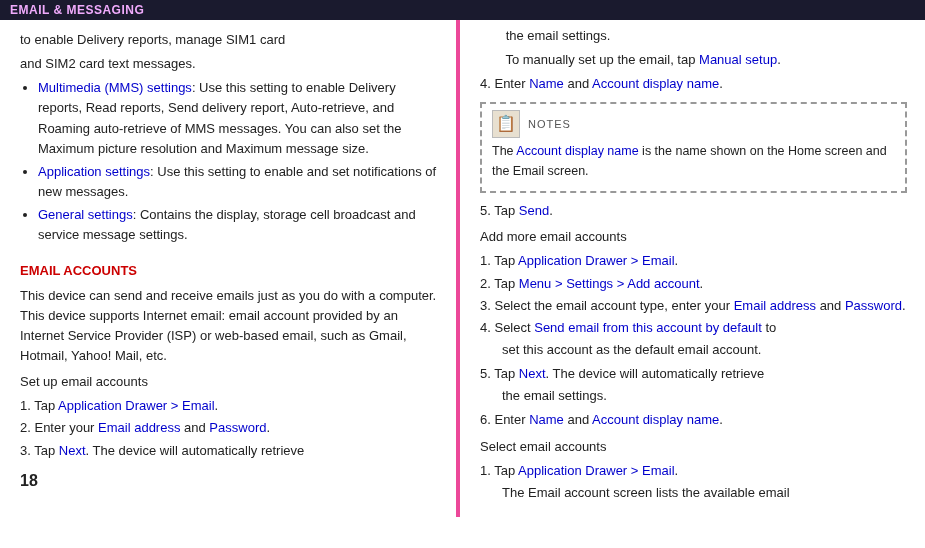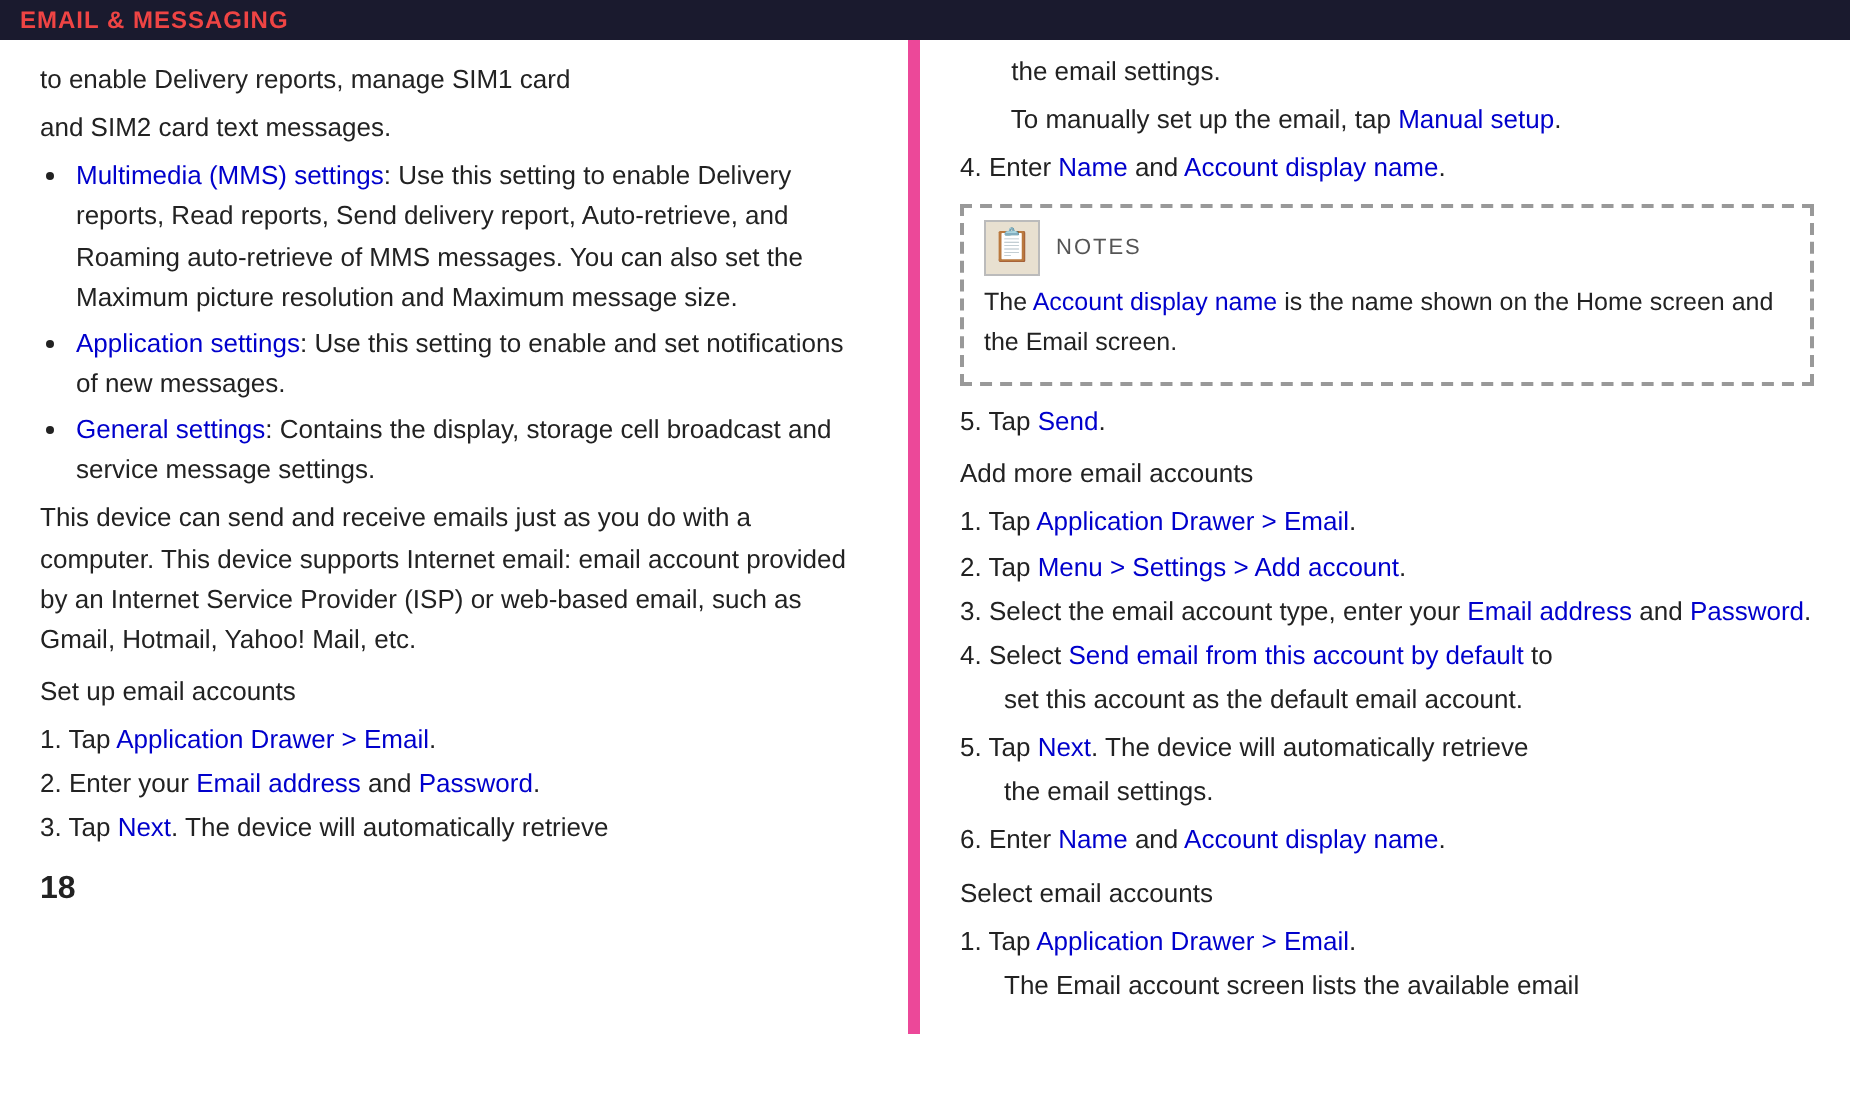--- a/index.html
+++ b/index.html
@@ -6,34 +6,34 @@
     body {
       font-family: Arial, sans-serif;
       font-size: 13px;
       color: #222;
       background: #fff;
       width: 925px;
       min-height: 548px;
     }
     .top-bar {
       background: #1a1a2e;
-      color: #ef4444;
+      color: #f0abfc;
       font-size: 12px;
       font-weight: bold;
       padding: 3px 10px;
       letter-spacing: 0.5px;
     }
     .content {
       display: flex;
       padding: 0;
     }
     .left-col {
       width: 460px;
       padding: 10px 18px 10px 20px;
-      border-right: 6px solid #ec4899;
+      border-right: 4px solid #ec4899;
       font-size: 13px;
       line-height: 1.55;
     }
     .right-col {
       width: 465px;
       padding: 6px 18px 10px 20px;
       font-size: 13px;
       line-height: 1.55;
     }
     .section-heading {
@@ -42,21 +42,21 @@
       font-weight: bold;
       margin-top: 10px;
       margin-bottom: 4px;
     }
     .link-text {
       color: #0000cc;
     }
     .bullet-list {
       list-style: disc;
       padding-left: 18px;
-      margin-bottom: 4px;
+      margin-bottom: 16px;
     }
     .bullet-list li {
       margin-bottom: 3px;
     }
     .indent {
       padding-left: 22px;
     }
     .notes-box {
       border: 2px dashed #999;
       margin: 8px 0;
@@ -116,20 +116,21 @@
         <span class="link-text">Multimedia (MMS) settings</span><span>: Use this setting to enable Delivery reports, Read reports, Send delivery report, Auto-retrieve, and Roaming auto-retrieve of MMS messages. You can also set the Maximum picture resolution and Maximum message size.</span>
       </li>
       <li>
         <span class="link-text">Application settings</span><span>: Use this setting to enable and set notifications of new messages.</span>
       </li>
       <li>
         <span class="link-text">General settings</span><span>: Contains the display, storage cell broadcast and service message settings.</span>
       </li>
     </ul>
 
+    <div class="section-heading">EMAIL ACCOUNTS</div>
 
     <p>This device can send and receive emails just as you do with a computer. This device supports Internet email: email account provided by an Internet Service Provider (ISP) or web-based email, such as Gmail, Hotmail, Yahoo! Mail, etc.</p>
 
     <p style="margin-top:6px;">Set up email accounts</p>
 
     <div>
       <p class="num-list-item">
         <span>1.</span>
         <span>Tap </span><span class="link-text">Application Drawer &gt; Email</span><span>.</span>
       </p>

